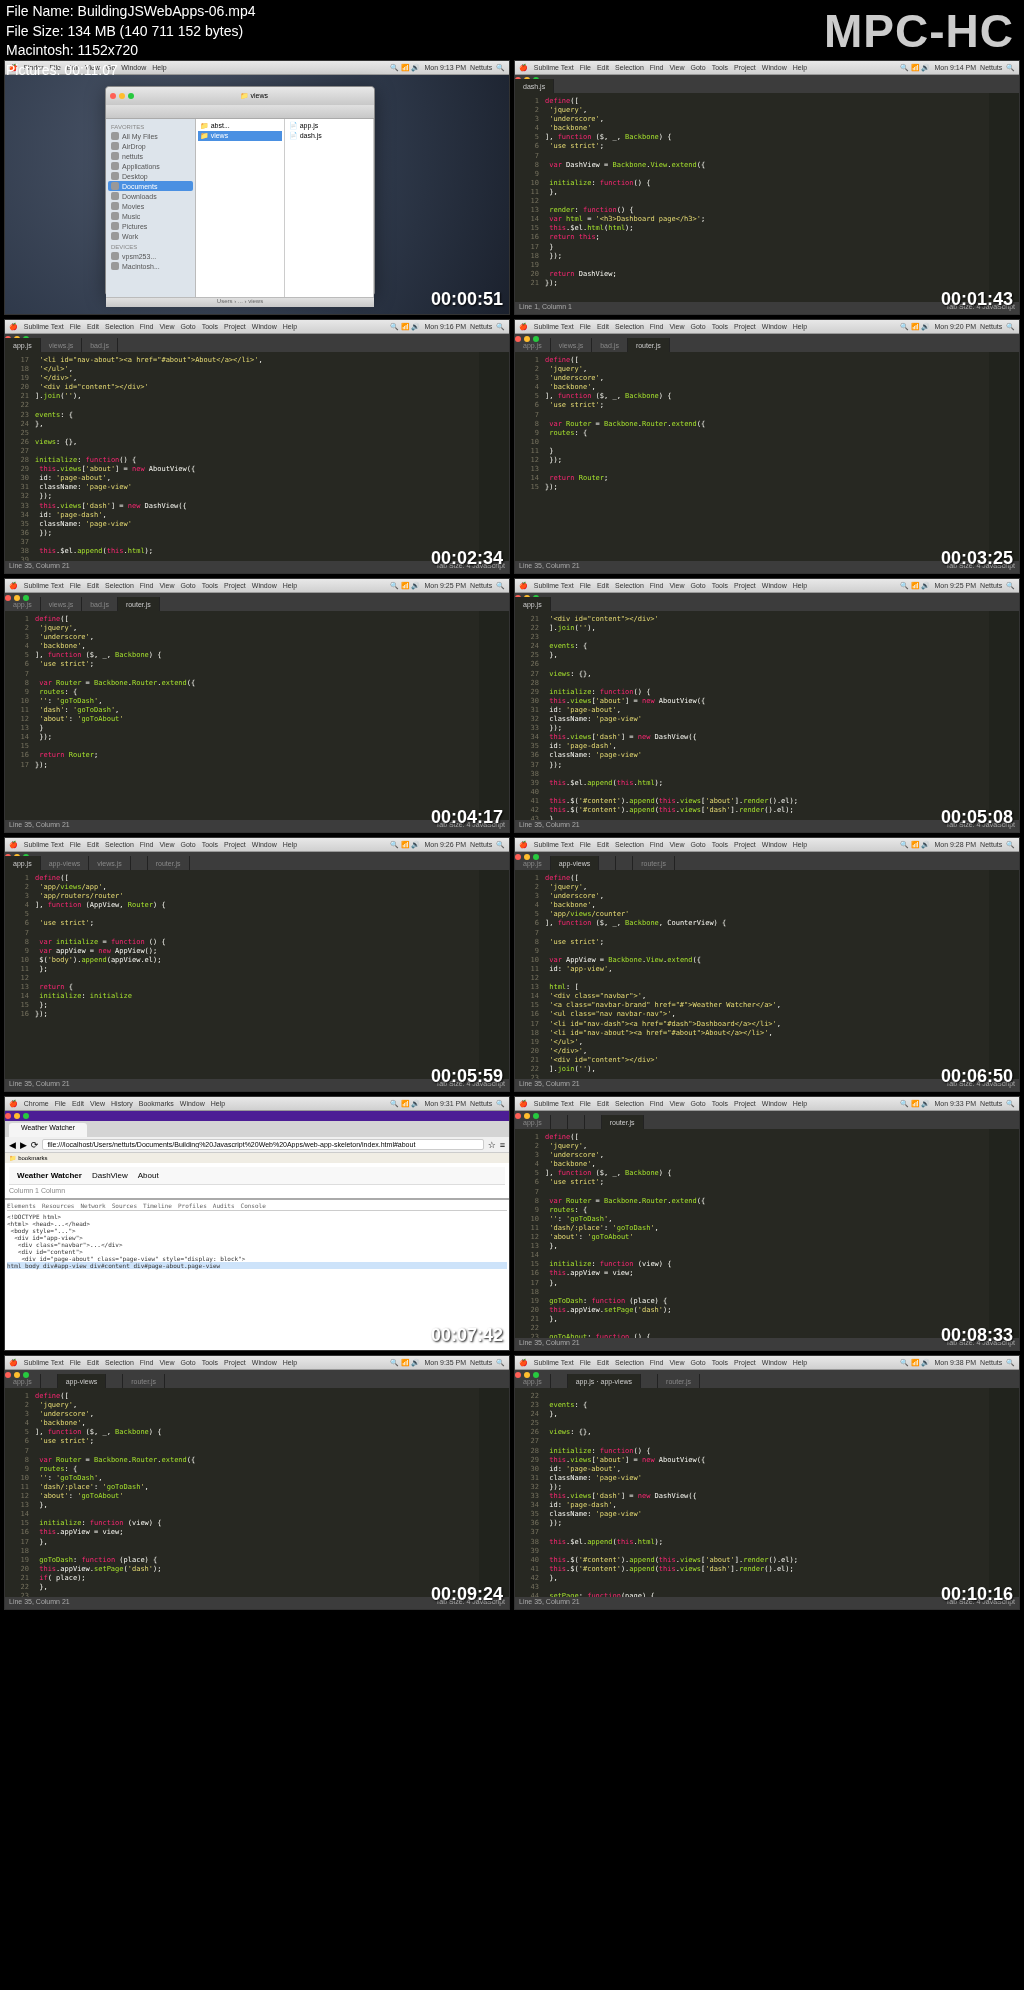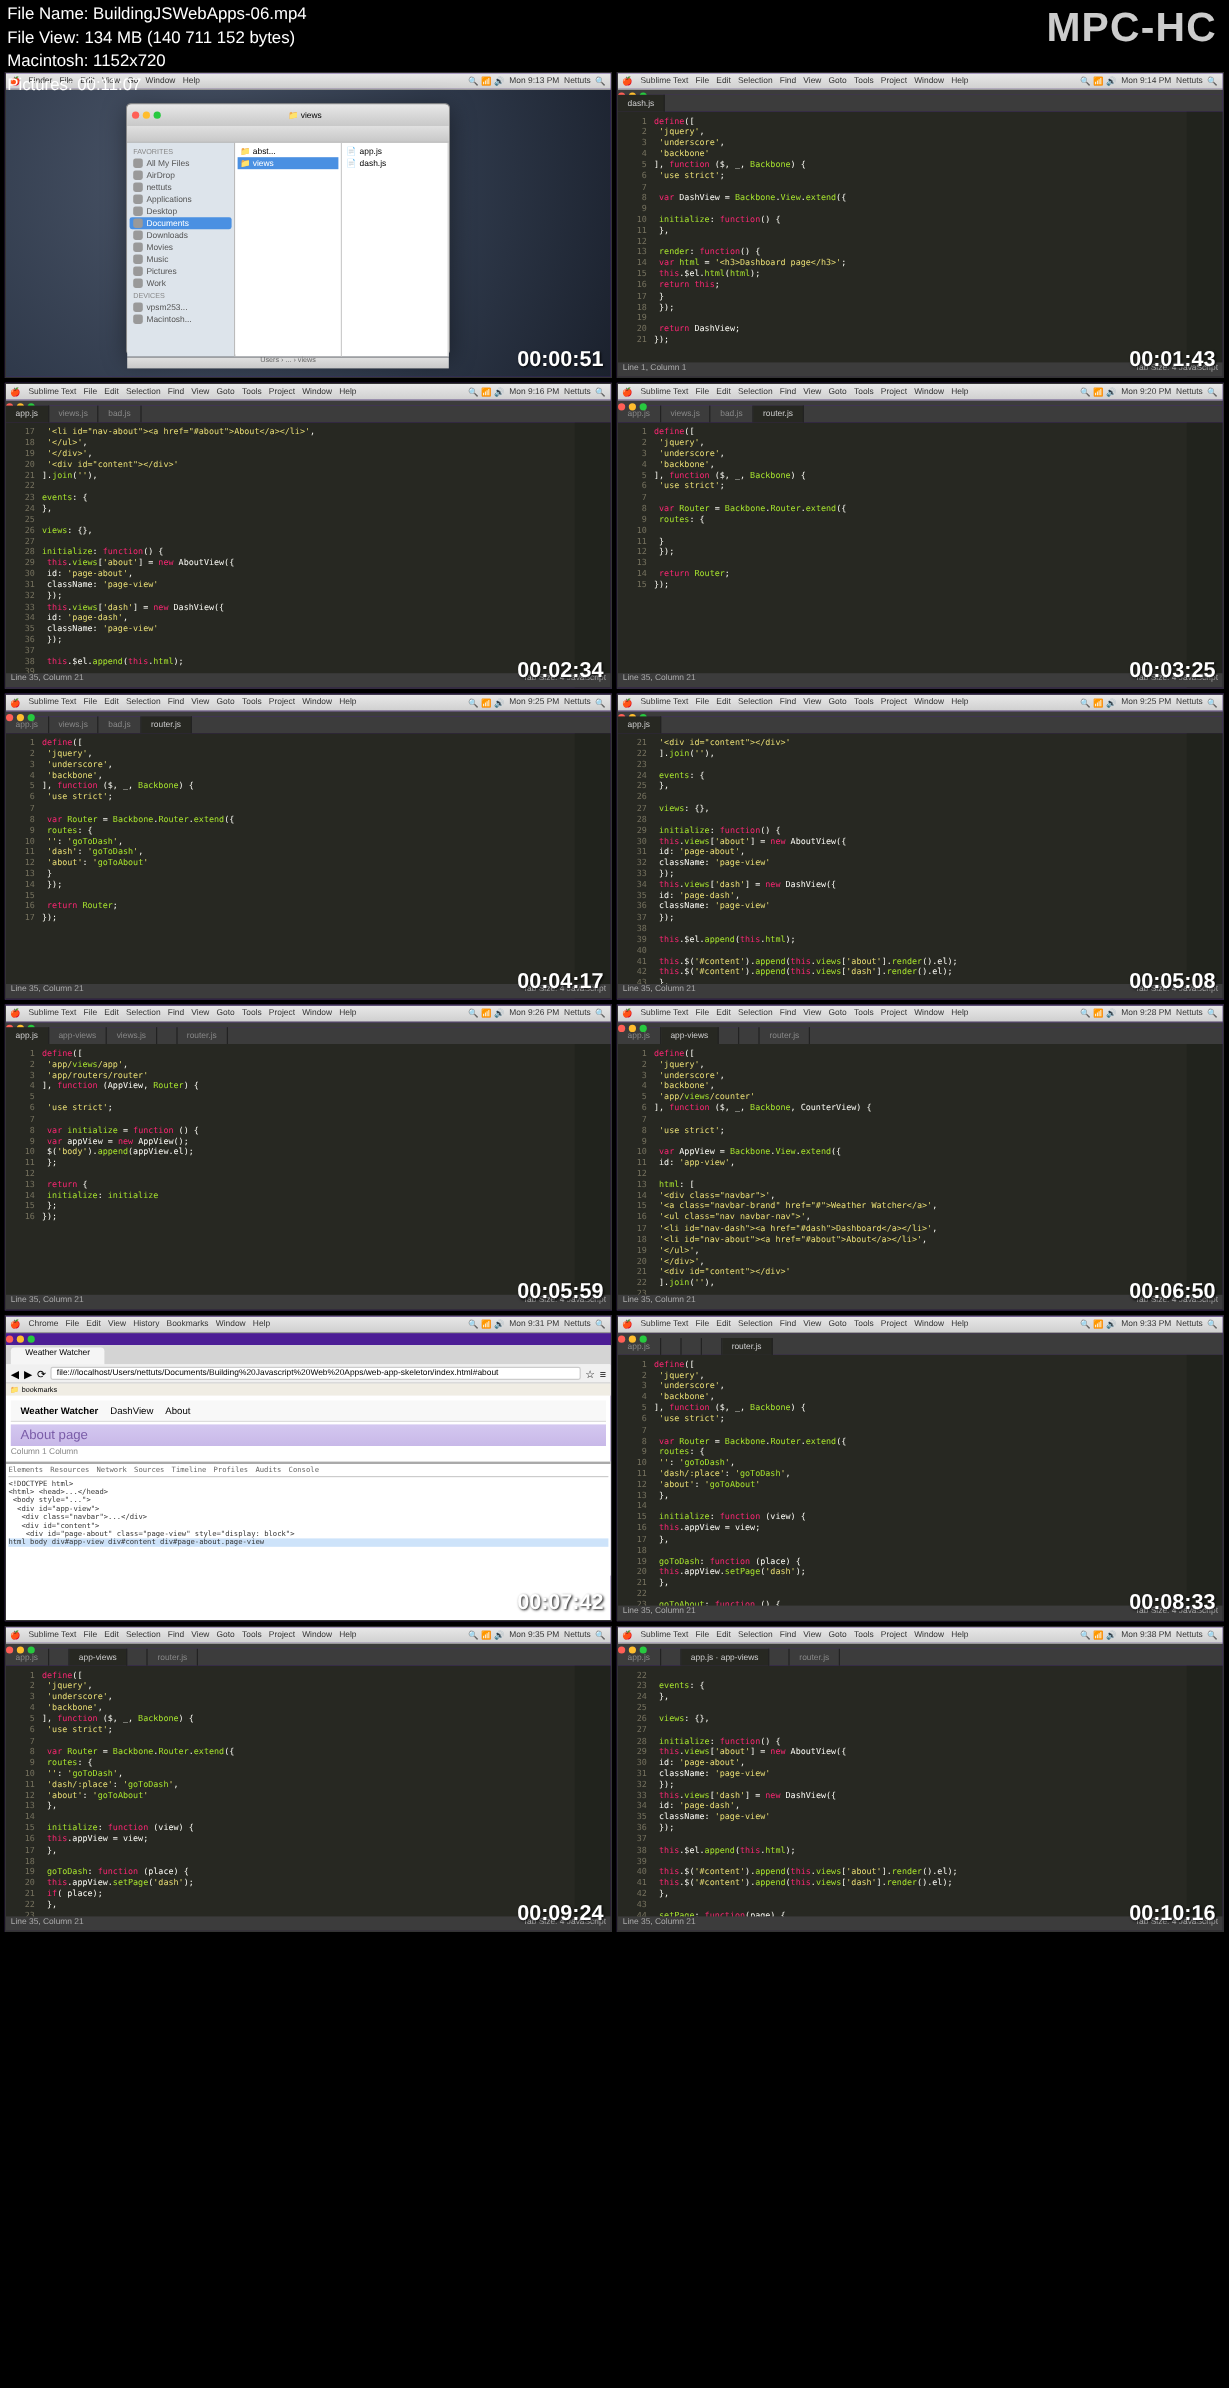--- a/index.html
+++ b/index.html
@@ -1,19 +1,19 @@
 <!DOCTYPE html>
 <html><head>
 <meta charset="utf-8">
 <style>
 * { margin: 0; padding: 0; box-sizing: border-box; }
 body { background: #000; font-family: 'Lucida Grande', Arial, sans-serif; font-size: 9px; }
 .container { width: 1024px; height: 1990px; background: #000; position: relative; }
 .header-info { position: absolute; top: 2px; left: 6px; color: #fff; font-size: 14px; line-height: 1.4; z-index: 10; }
-.watermark { position: absolute; top: 4px; right: 10px; color: rgba(255,255,255,0.8); font-size: 34px; font-weight: bold; font-family: Arial; letter-spacing: 1px; z-index: 10; }
+.watermark { position: absolute; top: 4px; right: 10px; color: rgba(255,255,255,0.8); font-size: 46px; font-weight: bold; font-family: Arial; letter-spacing: 1px; z-index: 10; }
 .grid { display: grid; grid-template-columns: 1fr 1fr; gap: 4px; padding: 60px 4px 4px 4px; }
 .thumb { position: relative; background: #4c1d95; height: 255px; overflow: hidden; border: 1px solid #333; }
 .menubar { background: linear-gradient(#e8e8e8, #d0d0d0); height: 14px; display: flex; align-items: center; padding: 0 4px; font-size: 7px; color: #333; gap: 6px; border-bottom: 1px solid #999; }
 .menubar span { white-space: nowrap; }
 .menubar .right { margin-left: auto; display: flex; gap: 4px; align-items: center; }
 .traffic { display: inline-flex; gap: 3px; margin-right: 4px; }
 .traffic i { width: 6px; height: 6px; border-radius: 50%; display: block; }
 .traffic .r { background: #ff5f56; } .traffic .y { background: #ffbd2e; } .traffic .g { background: #27c93f; }
 .timestamp { position: absolute; bottom: 4px; right: 6px; color: #fff; font-size: 18px; font-family: Arial; font-weight: bold; text-shadow: 1px 1px 2px rgba(0,0,0,0.9); }
 .code-area { background: #272822; height: calc(100% - 28px); padding: 4px 6px; font-family: Menlo, monospace; font-size: 7px; line-height: 1.3; color: #f8f8f2; overflow: hidden; position: relative; }
@@ -48,21 +48,21 @@
 .devtools-tabs { display: flex; gap: 6px; color: #666; border-bottom: 1px solid #ccc; padding-bottom: 1px; margin-bottom: 2px; }
 .html-line { white-space: pre; }
 </style>
 </head>
 <body>
 
 <div class="container">
 
   <div class="header-info">
     <div><span>File Name: </span><span>BuildingJSWebApps-06.mp4</span></div>
-    <div><span>File View: </span><span>134 MB (140 711 152 bytes)</span></div>
+    <div><span>File Size: </span><span>134 MB (140 711 152 bytes)</span></div>
     <div><span>Macintosh: </span><span>1152x720</span></div>
     <div><span>Pictures: </span><span>00:11:07</span></div>
   </div>
   <div class="watermark">MPC-HC</div>
 
   <div class="grid">
       <div class="thumb">
     <div class="menubar">
           <span>🍎</span>
           <span>Finder</span>
@@ -535,21 +535,20 @@
         <span>☆</span>
             <span>≡</span>
       </div>
       <div style="background:#f0ede4;height:10px;font-size:6px;padding:1px 4px">📁 bookmarks</div>
       <div class="page-content">
         <div class="navbar-render">
           <b>Weather Watcher</b>
           <span>DashView</span>
               <span>About</span>
         </div>
-        <div class="about-heading">About page</div>
         <div style="font-size:7px;color:#888;margin-top:2px">Column 1 Column</div>
       </div>
       <div class="devtools">
         <div class="devtools-tabs">
               <span>Elements</span>
               <span>Resources</span>
               <span>Network</span>
               <span>Sources</span>
               <span>Timeline</span>
               <span>Profiles</span>

